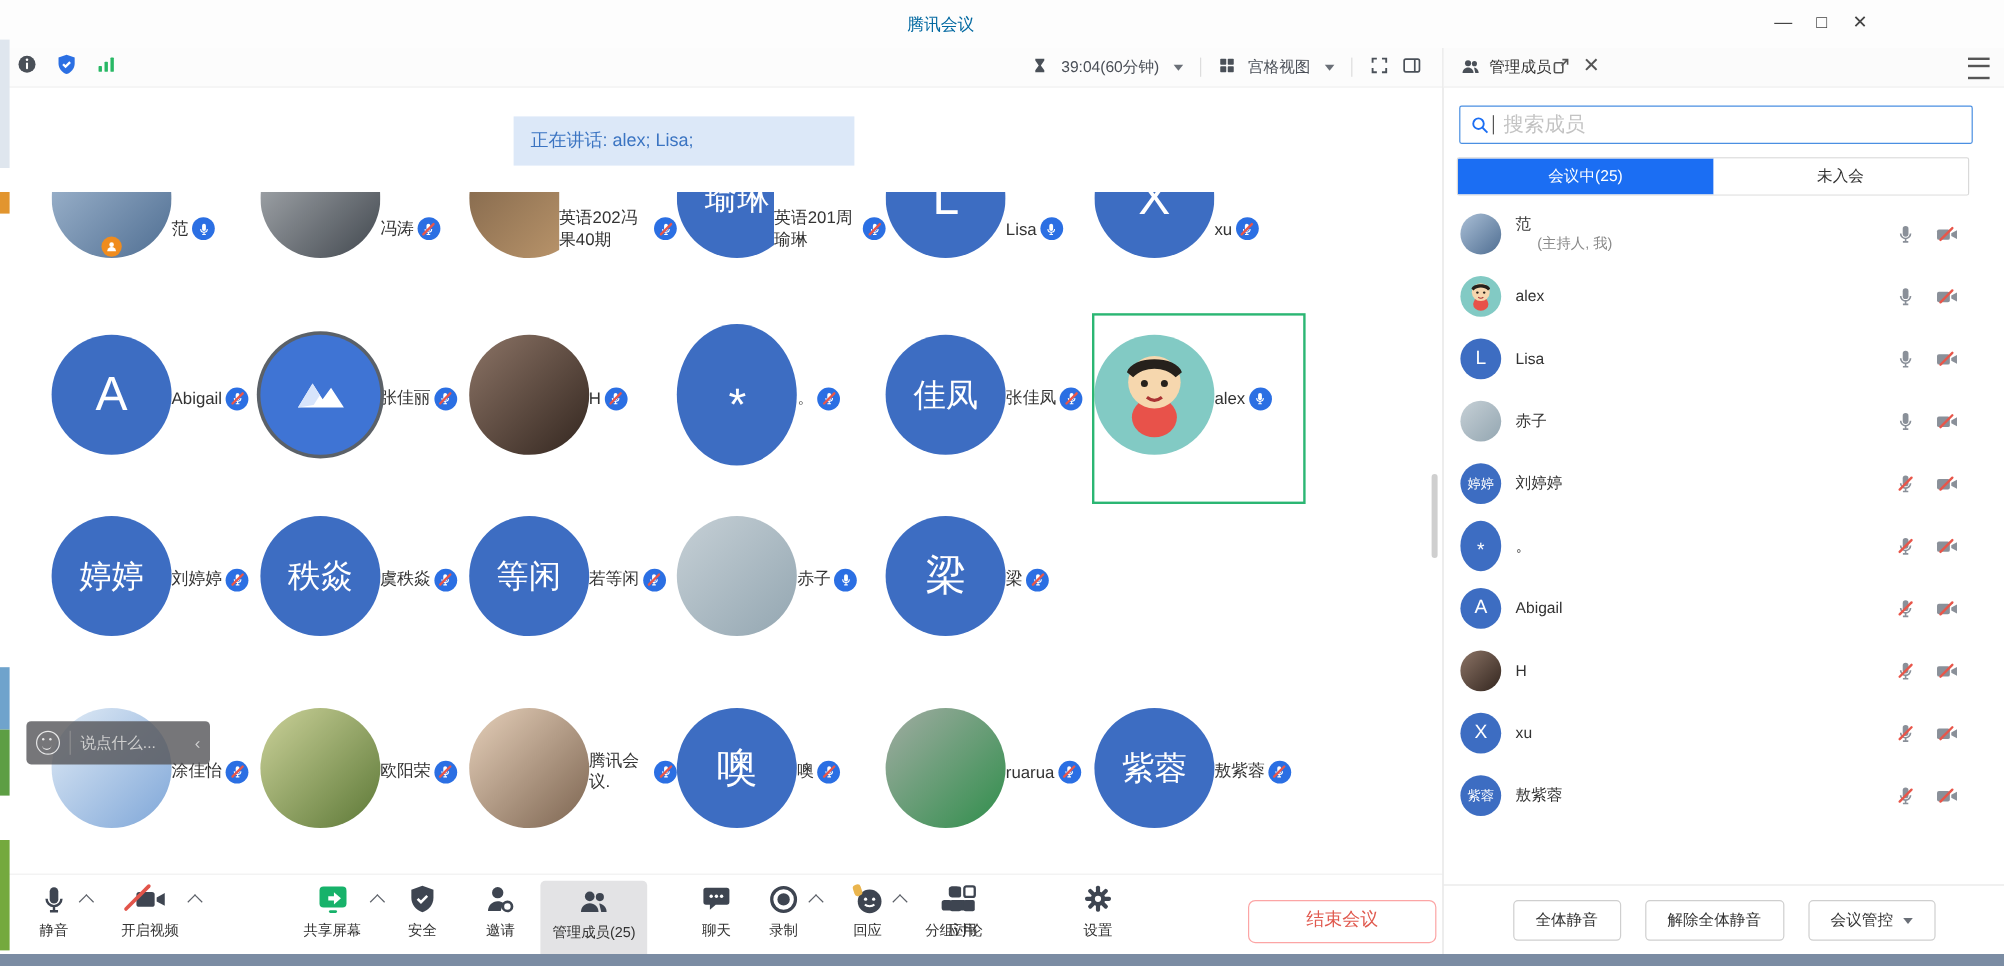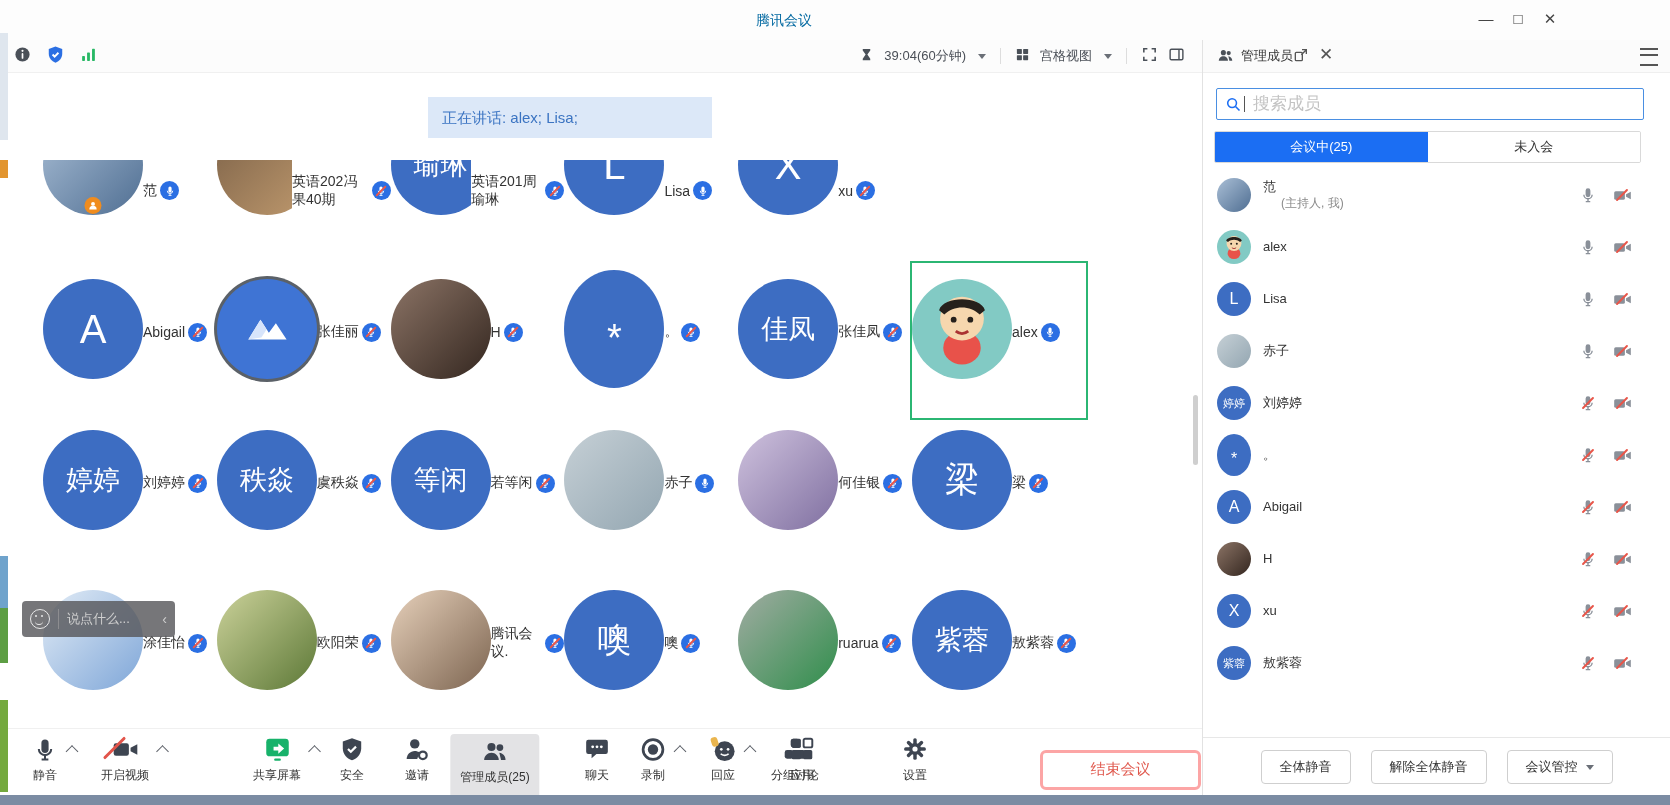--- a/index.html
+++ b/index.html
@@ -54,21 +54,21 @@
   .tbtn:nth-of-type(1){left:45px}.tbtn:nth-of-type(2){left:125px}.tbtn:nth-of-type(3){left:277px}
   .tbtn:nth-of-type(4){left:352px}.tbtn:nth-of-type(5){left:417px}.tbtn:nth-of-type(6){left:495px}
   .tbtn:nth-of-type(7){left:597px}.tbtn:nth-of-type(8){left:653px}.tbtn:nth-of-type(9){left:723px}
   .tbtn:nth-of-type(10){left:795px}.tbtn:nth-of-type(11){left:802px}.tbtn:nth-of-type(12){left:915px}
   .tbtn.active{background:#e3e3e5;border-radius:4px;padding:2px 10px 16px;}
   .ticon{height:30px;display:flex;align-items:center;justify-content:center;position:relative;}
   .tlabel{font-size:12px;color:#333;margin-top:3px;white-space:nowrap;}
   .caretup{position:absolute;right:-18px;top:13px;width:8px;height:8px;border-left:1.6px solid #5c6068;
            border-top:1.6px solid #5c6068;transform:rotate(45deg);}
   .tslash{position:absolute;left:12px;top:-1px;width:3px;height:30px;background:#e2544a;transform:rotate(45deg);border-radius:2px;}
-  .endbtn{position:absolute;left:1040px;top:750px;width:155px;height:34px;border:3px solid #fca5a5;
+  .endbtn{position:absolute;left:1040px;top:750px;width:155px;height:34px;border:1px solid #fca5a5;
           border-radius:6px;color:#e0594e;font-size:15px;background:#fff;text-align:center;line-height:32px;}
   
   .panel{position:absolute;left:1202px;top:40px;width:468px;height:755px;background:#fff;
          border-left:1px solid #e2e2e2;box-sizing:border-box;}
   .phead{position:absolute;left:0;top:0;width:100%;height:32px;background:#fbfbfb;border-bottom:1px solid #efefef;}
   .phead .ptitle{position:absolute;left:38px;top:0;line-height:32px;font-size:13px;color:#333;}
   .phicon{position:absolute;left:14px;top:7px;}
   .ppop{position:absolute;left:90px;top:7px;}
   .pclose{position:absolute;left:113px;top:0;line-height:30px;font-size:17px;color:#555;width:20px;text-align:center;}
   .pham{position:absolute;right:12px;top:8px;width:18px;height:14px;border-top:2px solid #555;
@@ -177,20 +177,36 @@
             <svg width="12" height="12" viewBox="0 0 24 24">
               <path d="M12 15a3.2 3.2 0 0 0 3.2-3.2V6.2a3.2 3.2 0 1 0-6.4 0v5.6A3.2 3.2 0 0 0 12 15z" fill="#fff"></path>
               <path d="M6.5 11.5a5.5 5.5 0 0 0 11 0" fill="none" stroke="#fff" stroke-width="1.8"></path>
               <path d="M12 16.8v3.4M9 20.8h6" stroke="#fff" stroke-width="1.8"></path>
             </svg>
           </span>
       </div>
       </div>
       <div class="tile">
         <div class="avclip">
+          <div class="avatar" style="width:100px;height:100px;background:linear-gradient(135deg,#b3b7bb,#41474e)"></div>
+        </div>
+      <div class="plabel">
+        <span>冯涛</span>
+          <span class="micbadge">
+            <svg width="12" height="12" viewBox="0 0 24 24">
+              <path d="M12 15a3.2 3.2 0 0 0 3.2-3.2V6.2a3.2 3.2 0 1 0-6.4 0v5.6A3.2 3.2 0 0 0 12 15z" fill="#fff"></path>
+              <path d="M6.5 11.5a5.5 5.5 0 0 0 11 0" fill="none" stroke="#fff" stroke-width="1.8"></path>
+              <path d="M12 16.8v3.4M9 20.8h6" stroke="#fff" stroke-width="1.8"></path>
+            </svg>
+            <span class="mslash"></span>
+          </span>
+      </div>
+      </div>
+      <div class="tile">
+        <div class="avclip">
           <div class="avatar" style="width:100px;height:100px;background:linear-gradient(135deg,#7a6047,#c09a6e)"></div>
         </div>
       <div class="plabel">
         <span>英语202冯果40期</span>
           <span class="micbadge">
             <svg width="12" height="12" viewBox="0 0 24 24">
               <path d="M12 15a3.2 3.2 0 0 0 3.2-3.2V6.2a3.2 3.2 0 1 0-6.4 0v5.6A3.2 3.2 0 0 0 12 15z" fill="#fff"></path>
               <path d="M6.5 11.5a5.5 5.5 0 0 0 11 0" fill="none" stroke="#fff" stroke-width="1.8"></path>
               <path d="M12 16.8v3.4M9 20.8h6" stroke="#fff" stroke-width="1.8"></path>
             </svg>
@@ -412,36 +428,20 @@
           <div class="avatar" style="width:100px;height:100px;background:linear-gradient(135deg,#c6d0d6,#93a6b1)"></div>
         </div>
       <div class="plabel">
         <span>赤子</span>
           <span class="micbadge">
             <svg width="12" height="12" viewBox="0 0 24 24">
               <path d="M12 15a3.2 3.2 0 0 0 3.2-3.2V6.2a3.2 3.2 0 1 0-6.4 0v5.6A3.2 3.2 0 0 0 12 15z" fill="#fff"></path>
               <path d="M6.5 11.5a5.5 5.5 0 0 0 11 0" fill="none" stroke="#fff" stroke-width="1.8"></path>
               <path d="M12 16.8v3.4M9 20.8h6" stroke="#fff" stroke-width="1.8"></path>
             </svg>
-          </span>
-      </div>
-      </div>
-      <div class="tile">
-        <div style="position:relative">
-          <div class="avatar" style="width:100px;height:100px;background:linear-gradient(135deg,#cfc2de,#7f6fa0)"></div>
-        </div>
-      <div class="plabel">
-        <span>何佳银</span>
-          <span class="micbadge">
-            <svg width="12" height="12" viewBox="0 0 24 24">
-              <path d="M12 15a3.2 3.2 0 0 0 3.2-3.2V6.2a3.2 3.2 0 1 0-6.4 0v5.6A3.2 3.2 0 0 0 12 15z" fill="#fff"></path>
-              <path d="M6.5 11.5a5.5 5.5 0 0 0 11 0" fill="none" stroke="#fff" stroke-width="1.8"></path>
-              <path d="M12 16.8v3.4M9 20.8h6" stroke="#fff" stroke-width="1.8"></path>
-            </svg>
-            <span class="mslash"></span>
           </span>
       </div>
       </div>
       <div class="tile">
         <div style="position:relative">
           <div class="avatar" style="width:100px;height:100px;font-size:34px;">梁</div>
         </div>
       <div class="plabel">
         <span>梁</span>
           <span class="micbadge">

